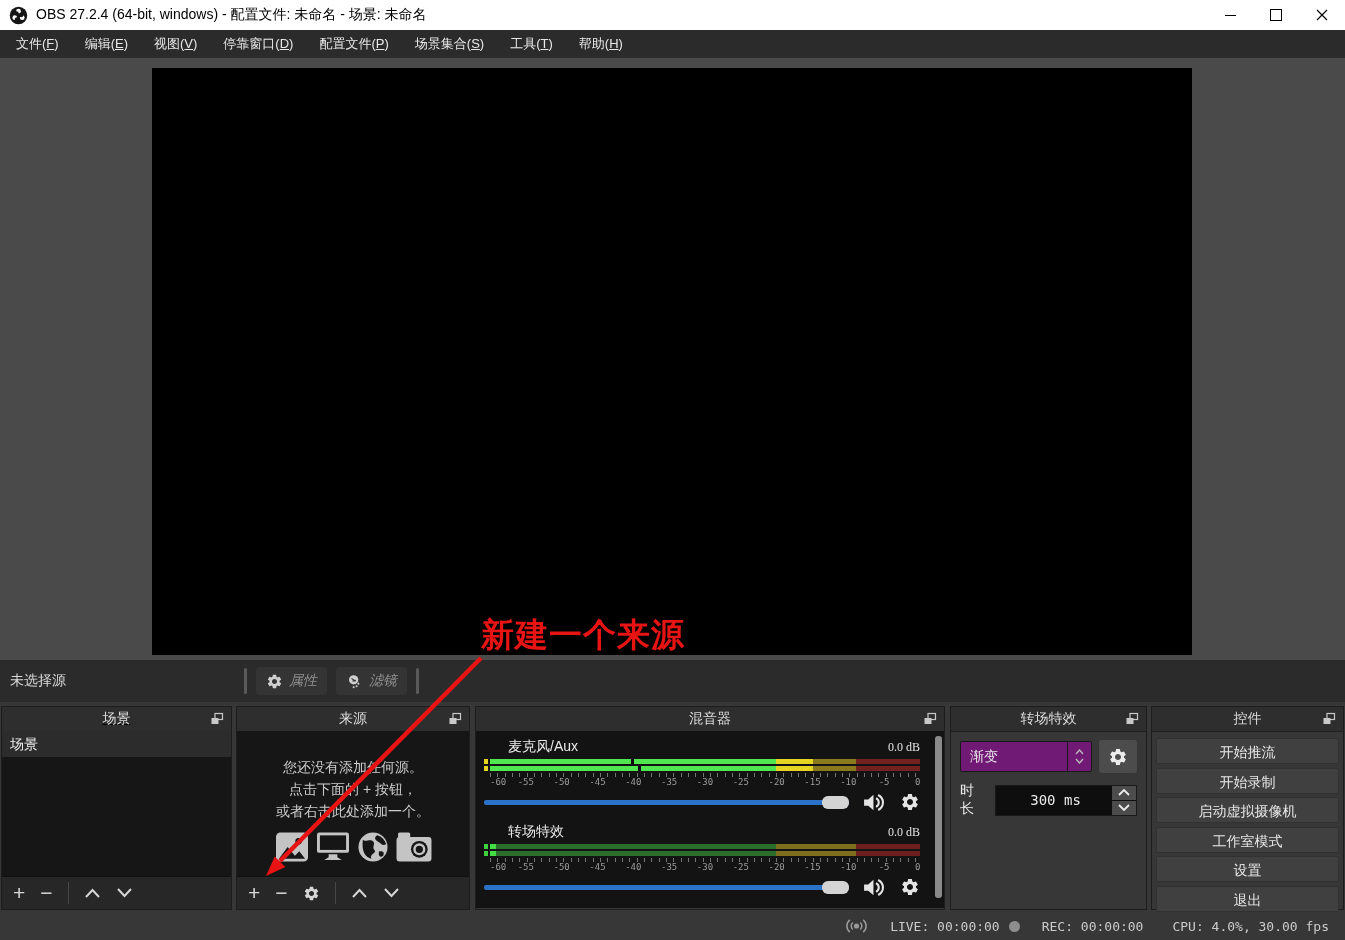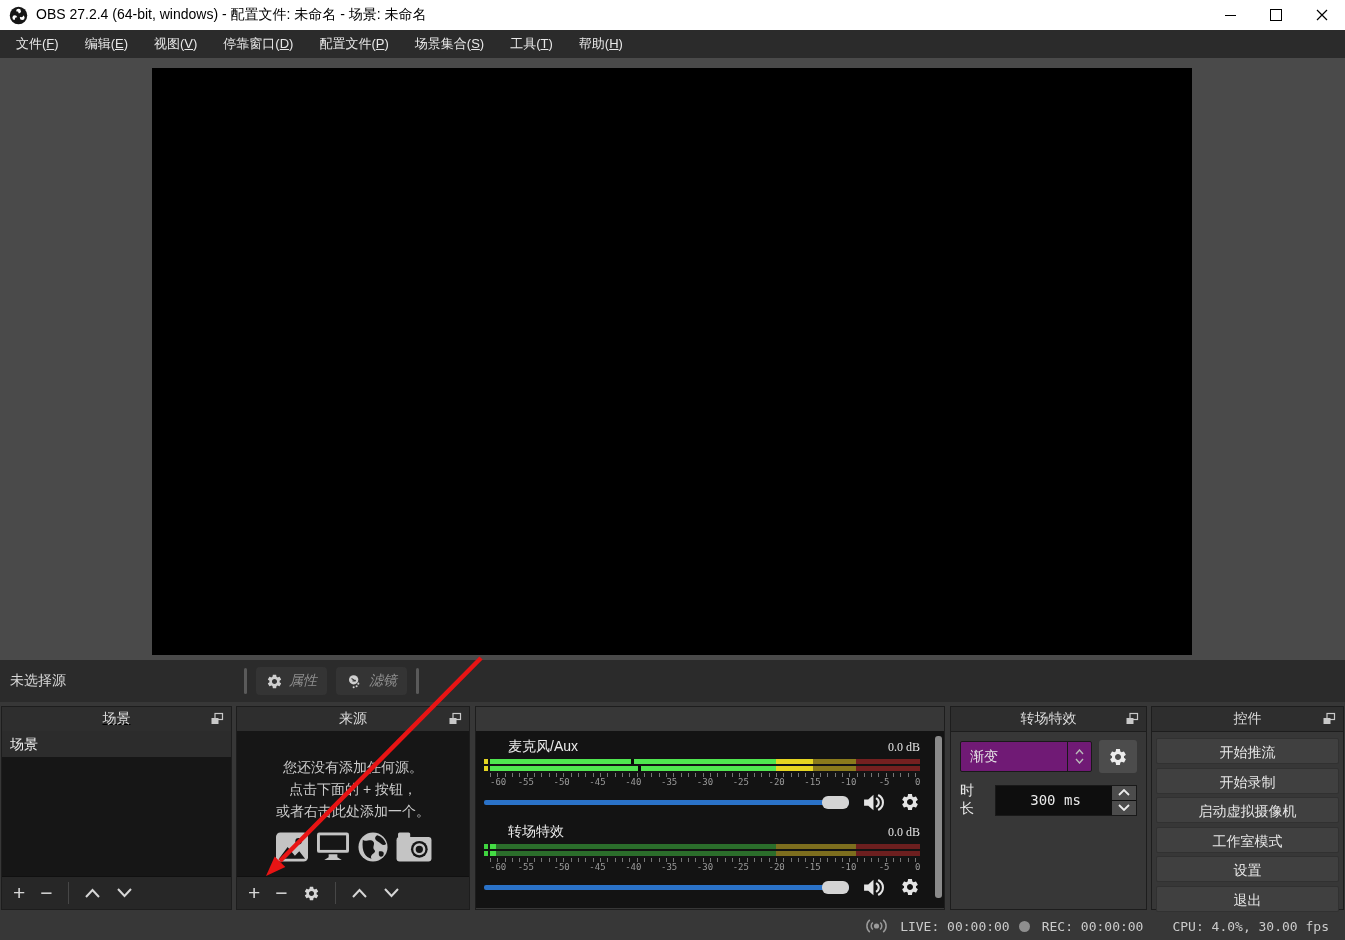--- a/index.html
+++ b/index.html
@@ -124,21 +124,21 @@
   .controls-body{padding:6px 4px;}
   .ctl-btn{display:block;width:183px;height:26px;margin:0 auto 3.5px;background:#404040;
            border:1px solid #313131;border-radius:2px;color:#e6e6e6;font-size:14px;
            font-family:inherit;text-align:center;line-height:24px;}
 
   
   .statusbar{position:absolute;left:0;top:912px;width:100%;height:28px;background:#373737;
              display:flex;align-items:center;justify-content:flex-end;padding-right:16px;
              box-sizing:border-box;gap:9px;color:#cbcbcb;
              font-family:"DejaVu Sans Mono",monospace;font-size:13px;}
-  .st-group{display:flex;align-items:center;gap:12px;justify-content:center;}
+  .st-group{display:flex;align-items:center;gap:22px;justify-content:center;}
   .rec-dot{width:11px;height:11px;border-radius:50%;background:#8e8e8e;}
   .cpu-text{margin-left:20px;}
 </style>
 </head>
 <body>
 
 <div id="app">
 
   <div class="titlebar">
     <svg class="logo" viewBox="0 0 24 24">
@@ -175,20 +175,21 @@
       <div class="menu-item">配置文件(<u>P</u>)</div>
       <div class="menu-item">场景集合(<u>S</u>)</div>
       <div class="menu-item">工具(<u>T</u>)</div>
       <div class="menu-item">帮助(<u>H</u>)</div>
     </div>
 
   <div class="mainarea">
     <div class="canvas"></div>
   </div>
 
+  <div class="annotation-text">新建一个来源</div>
   <svg class="arrow-overlay">
     <line x1="481" y1="658" x2="280" y2="861" stroke="#e81414" stroke-width="4.5"></line>
     <polygon points="266,876 274.7,856.5 285.3,867.1" fill="#e81414"></polygon>
   </svg>
 
   <div class="srctoolbar">
     <div class="no-source">未选择源</div>
     <div class="tool-group">
       <div class="vsep"></div>
       <div class="tbtn">
@@ -287,20 +288,27 @@
       <svg width="17" height="10" viewBox="0 0 17 10">
         <polyline points="2,9 8.5,2 15,9" fill="none" stroke="#d6d6d6" stroke-width="2"></polyline>
       </svg>
       <svg width="17" height="10" viewBox="0 0 17 10">
         <polyline points="2,1 8.5,8 15,1" fill="none" stroke="#d6d6d6" stroke-width="2"></polyline>
       </svg>
     </div>
   </div>
 
   <div class="panel panel-mixer">
+    <div class="panel-header">
+      <span>混音器</span>
+      <svg class="popout" viewBox="0 0 14 14">
+        <rect x="5" y="1.5" width="7.5" height="6" fill="none" stroke="#c9c9c9" stroke-width="1.2"></rect>
+        <rect x="1.5" y="6" width="7" height="6" fill="#c9c9c9"></rect>
+      </svg>
+    </div>
     <div class="mixer-body">
 
       <div class="channel ch-mic">
         <div class="mix-name-row">
           <span>麦克风/Aux</span>
           <span class="mix-db">0.0 dB</span>
         </div>
         <div class="meter-row">
           <div class="meter-mark"></div>
           <div class="meter-bar bar1"></div>

